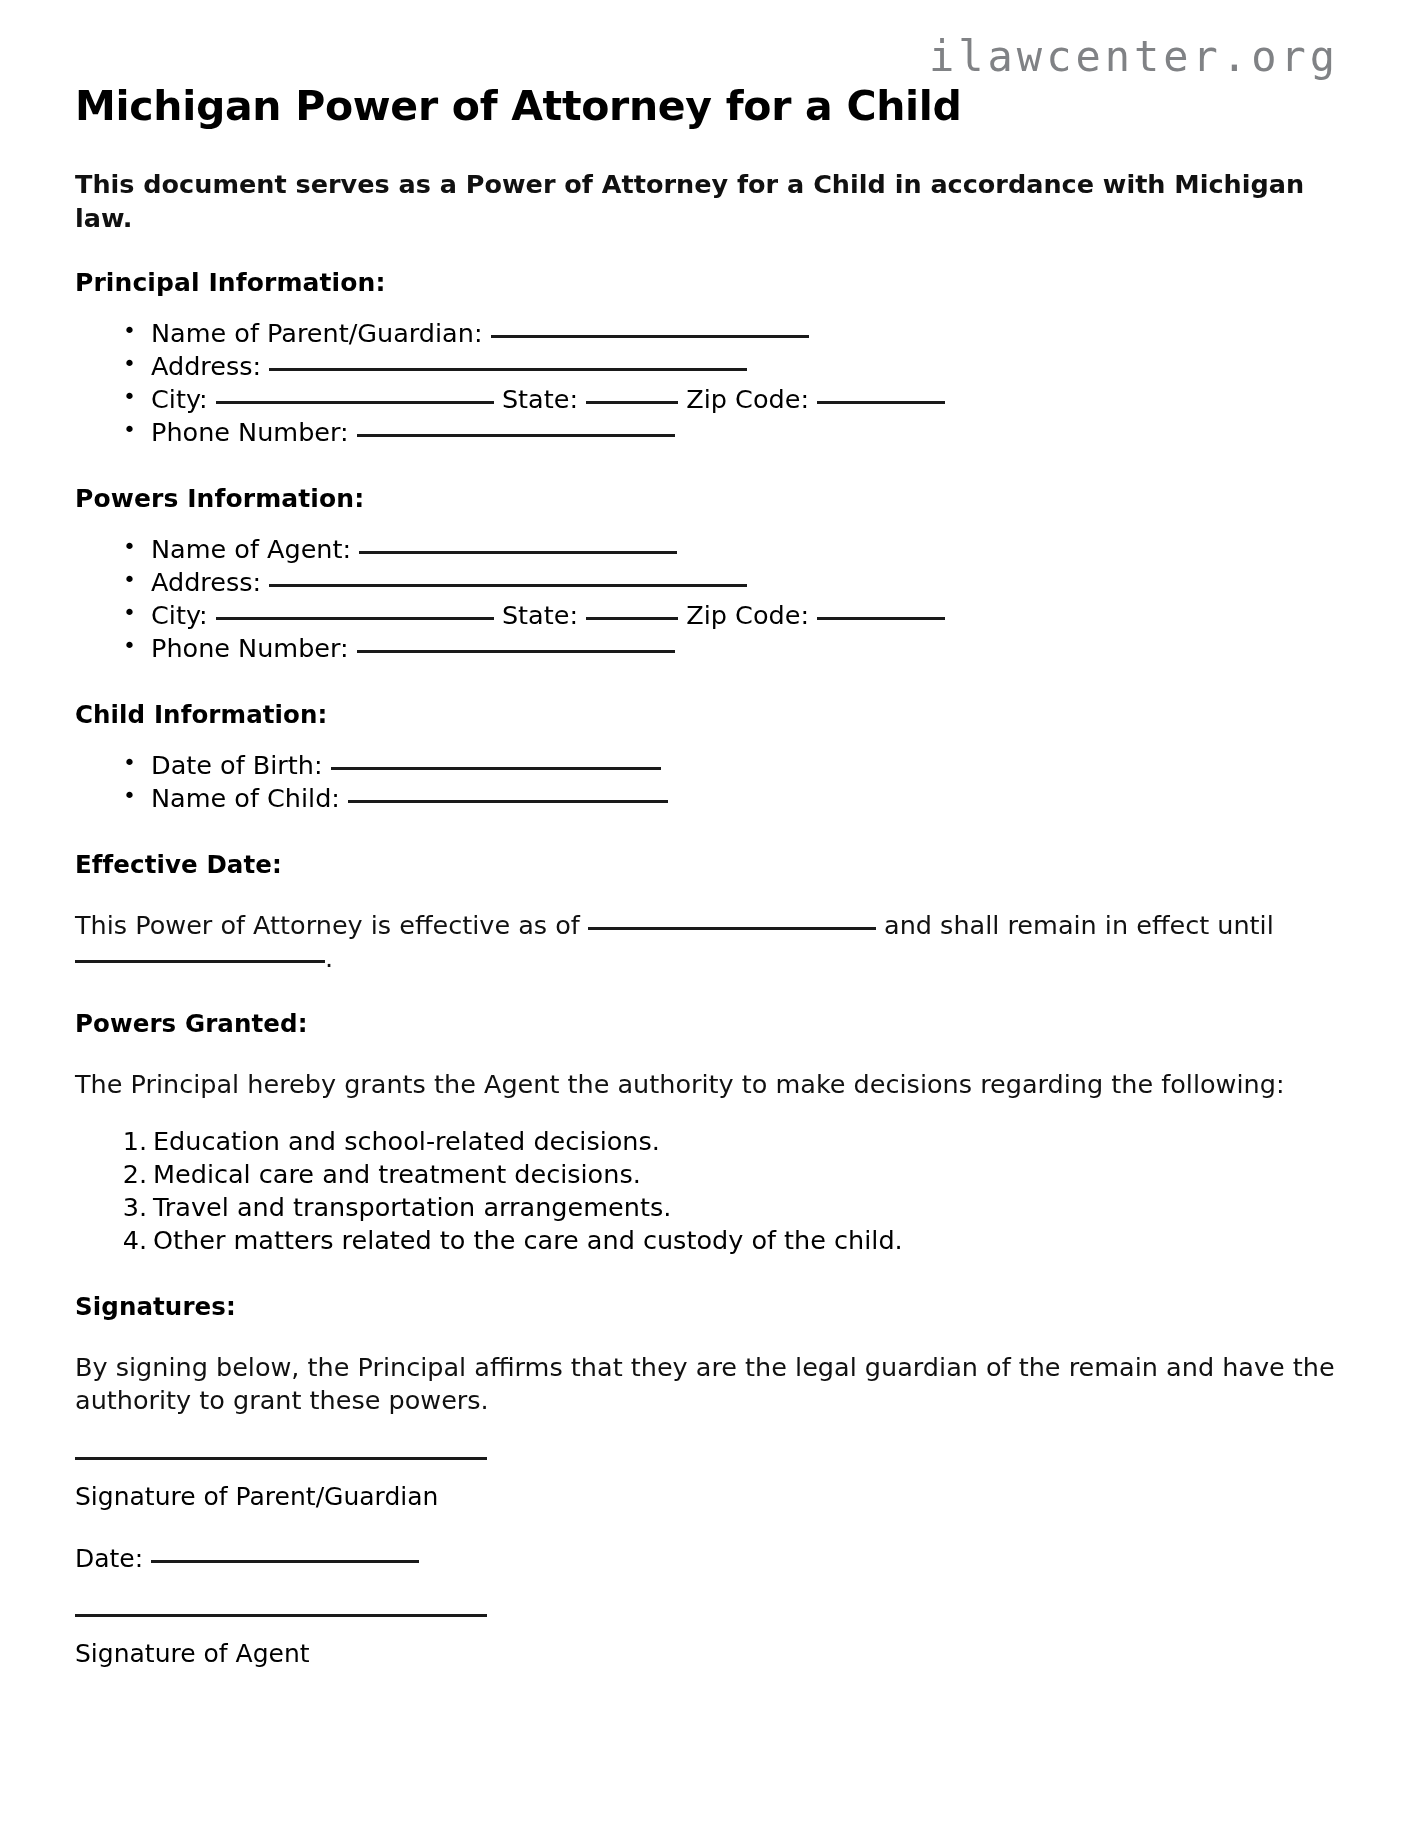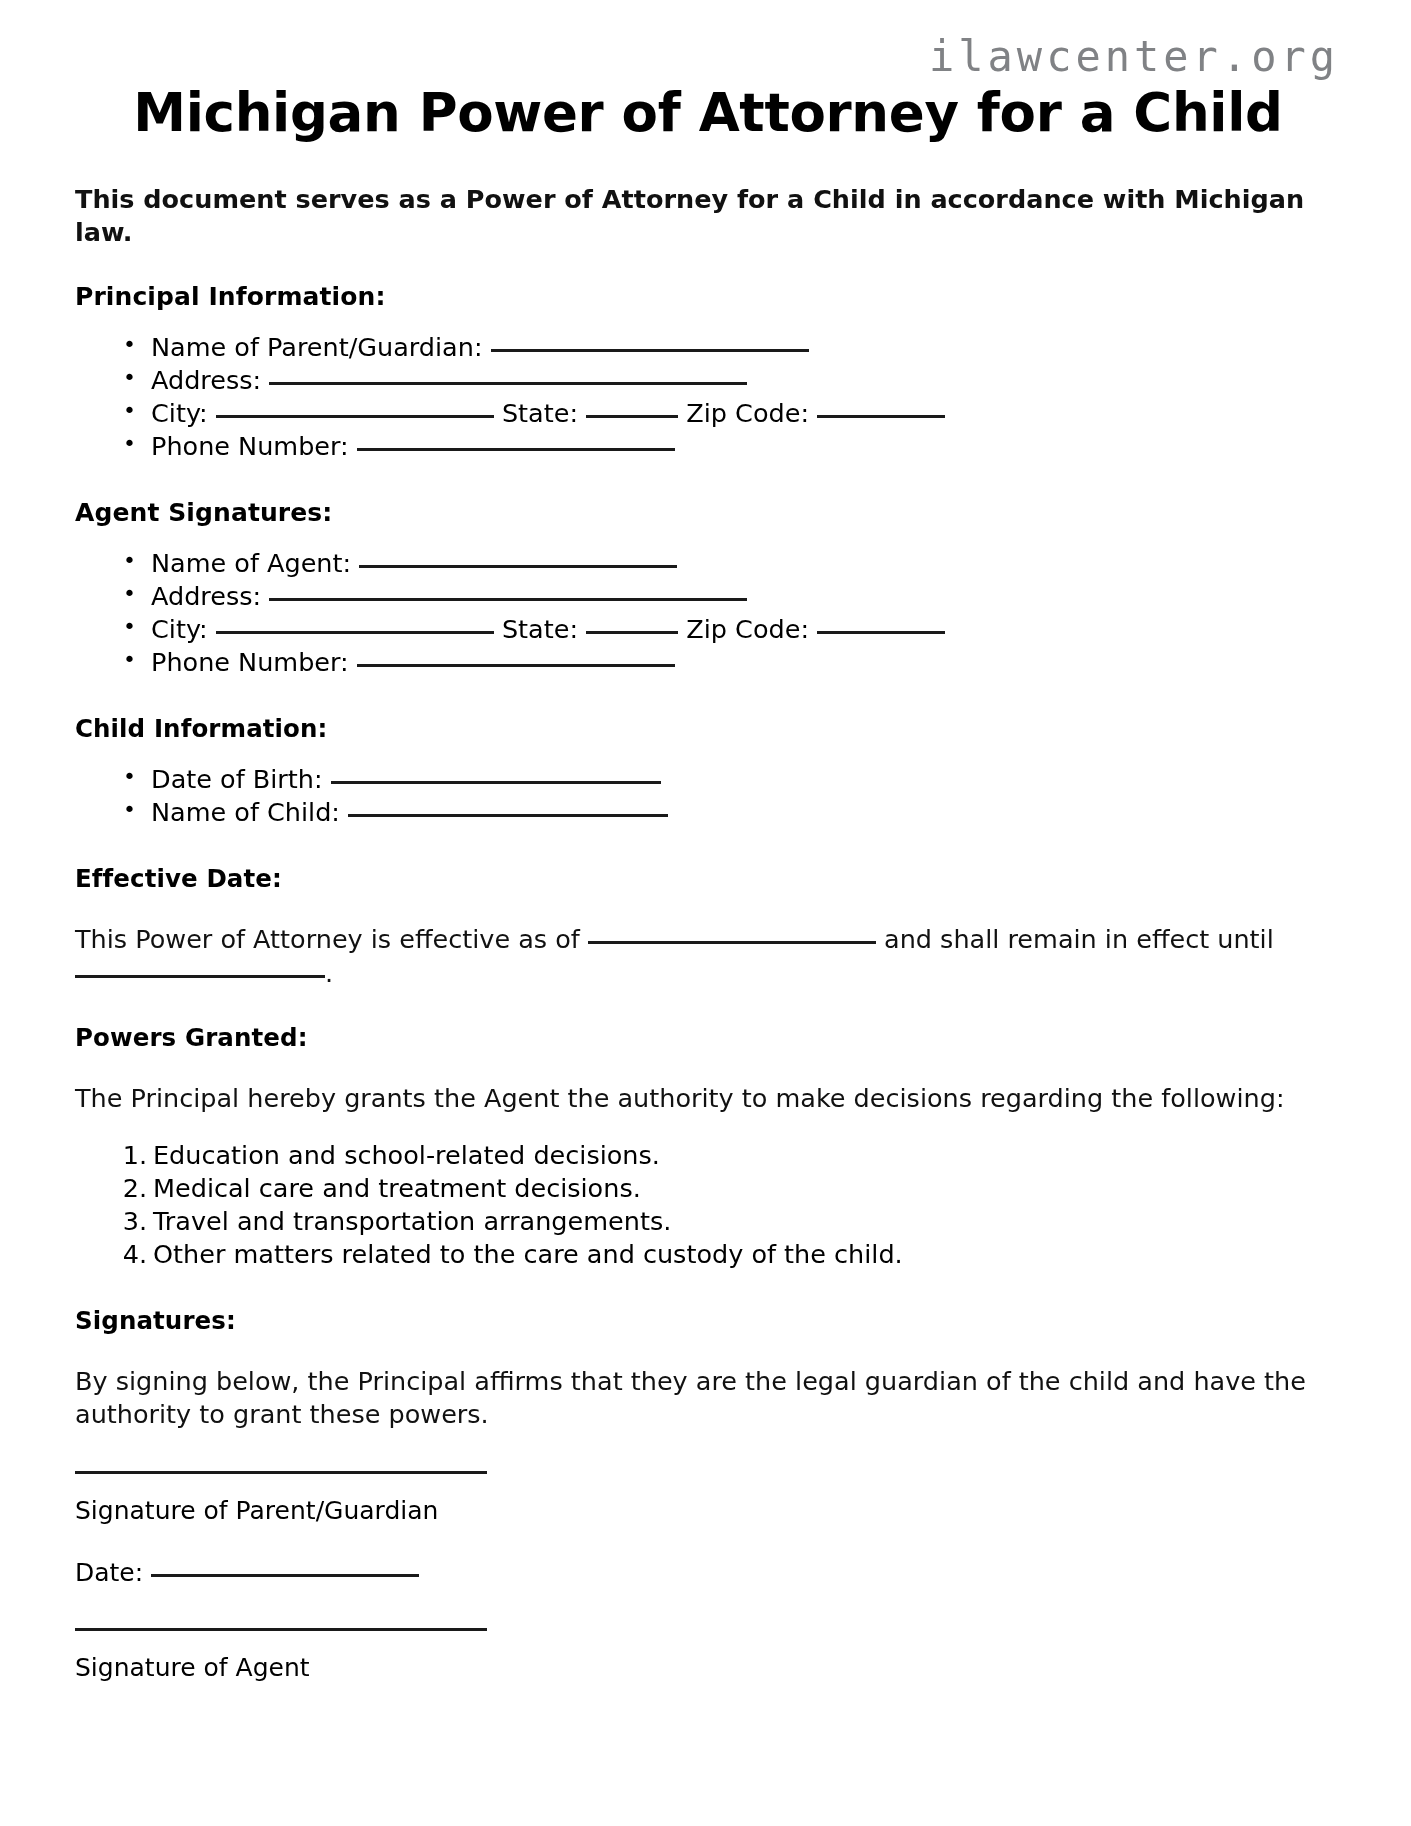--- a/index.html
+++ b/index.html
@@ -35,26 +35,25 @@
     letter-spacing: 4px;
     color: #808285;
     white-space: nowrap;
     line-height: 1;
   }
 
   
   .doc-title {
     margin: 0;
     padding-top: 82px;
-    font-size: 53px;
+    font-size: 41px;
     font-weight: bold;
     letter-spacing: -0.3px;
     line-height: 1.18;
     color: #000;
-    text-align: center;
   }
 
   
   .intro,
   .para {
     font-size: 25.5px;
     line-height: 1.30;
     margin: 0;
     color: #111;
   }
@@ -174,21 +173,21 @@
       <span class="blank b-state"></span>
       <span>Zip Code:</span>
       <span class="blank b-zip"></span>
     </li>
     <li>
       <span>Phone Number:</span>
       <span class="blank b-phone"></span>
     </li>
   </ul>
 
-  <h2 class="section-heading">Agent Signatures:</h2>
+  <h2 class="section-heading">Powers Information:</h2>
 
   <ul class="field-list">
     <li>
       <span>Name of Agent:</span>
       <span class="blank b-name"></span>
     </li>
     <li>
       <span>Address:</span>
       <span class="blank b-addr"></span>
     </li>
@@ -246,21 +245,21 @@
       <span>Travel and transportation arrangements.</span>
     </li>
     <li>
       <span class="num">4.</span>
       <span>Other matters related to the care and custody of the child.</span>
     </li>
   </ol>
 
   <h2 class="section-heading tight">Signatures:</h2>
 
-  <p class="para effective-para">By signing below, the Principal affirms that they are the legal guardian of the child and have the authority to grant these powers.</p>
+  <p class="para effective-para">By signing below, the Principal affirms that they are the legal guardian of the remain and have the authority to grant these powers.</p>
 
   <div class="gap-lg"></div>
 
   <div class="sig-rule"></div>
 
   <div class="gap-sm"></div>
 
   <p class="sig-caption">Signature of Parent/Guardian</p>
 
   <div class="gap-md"></div>

